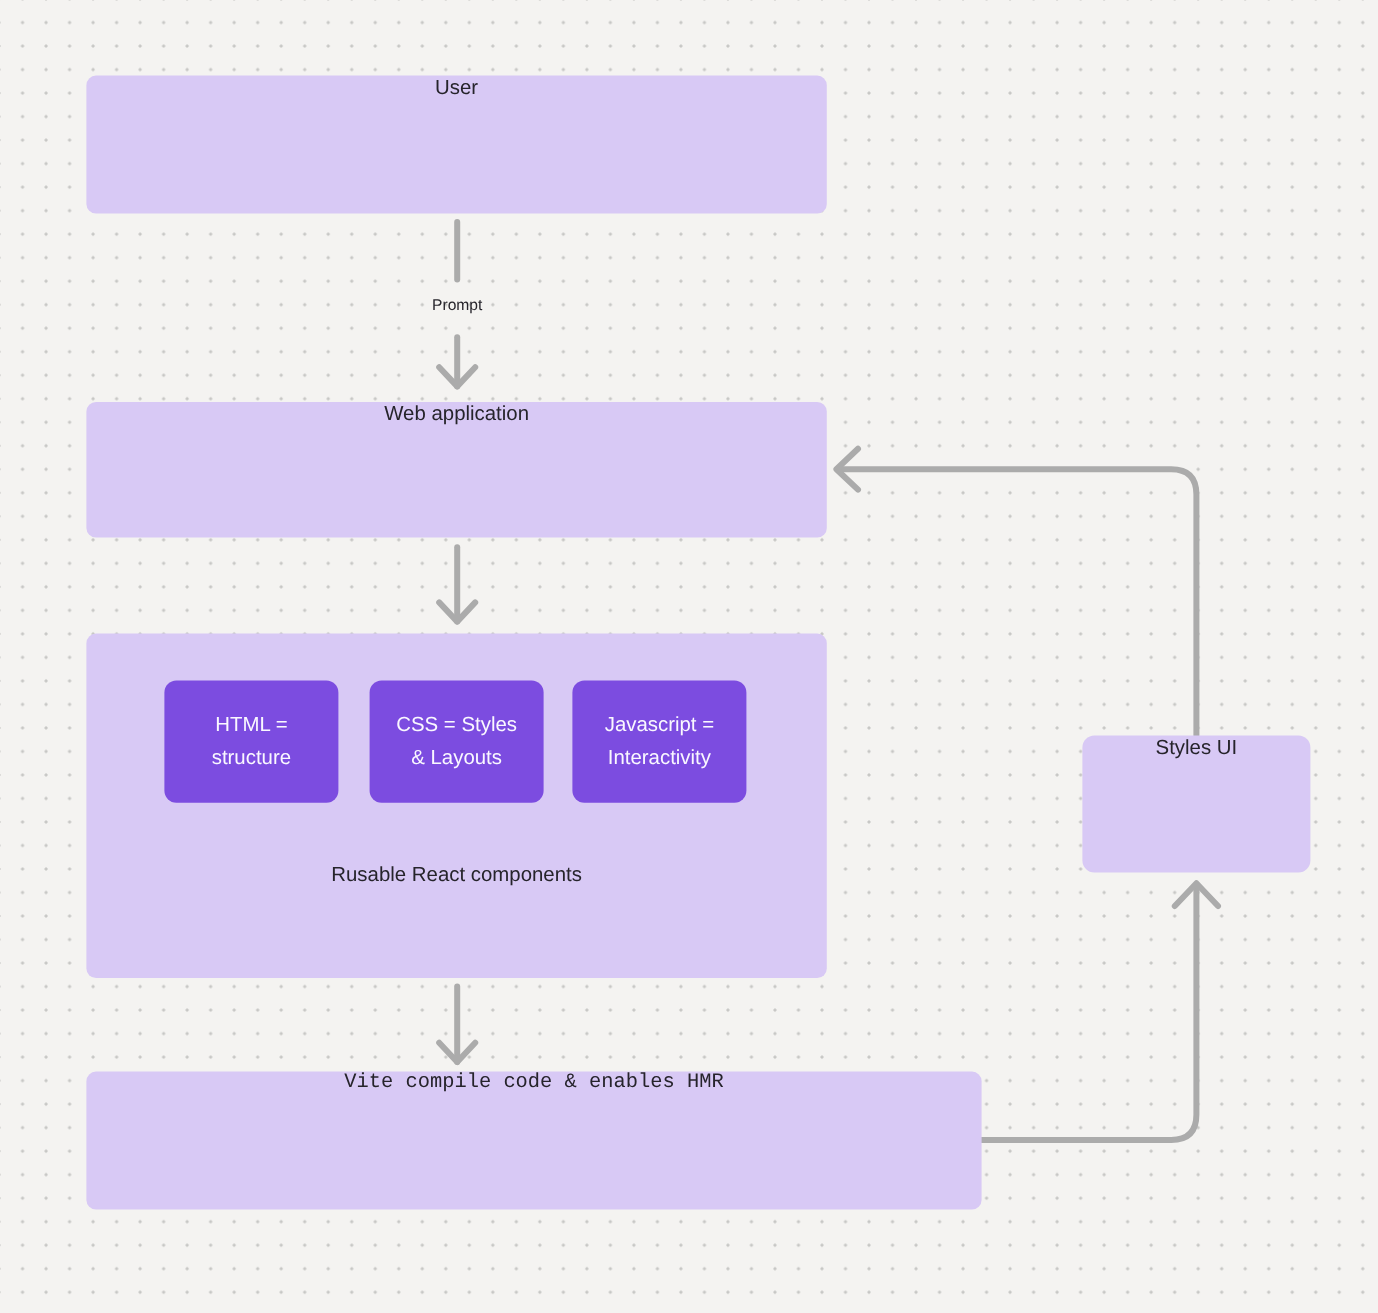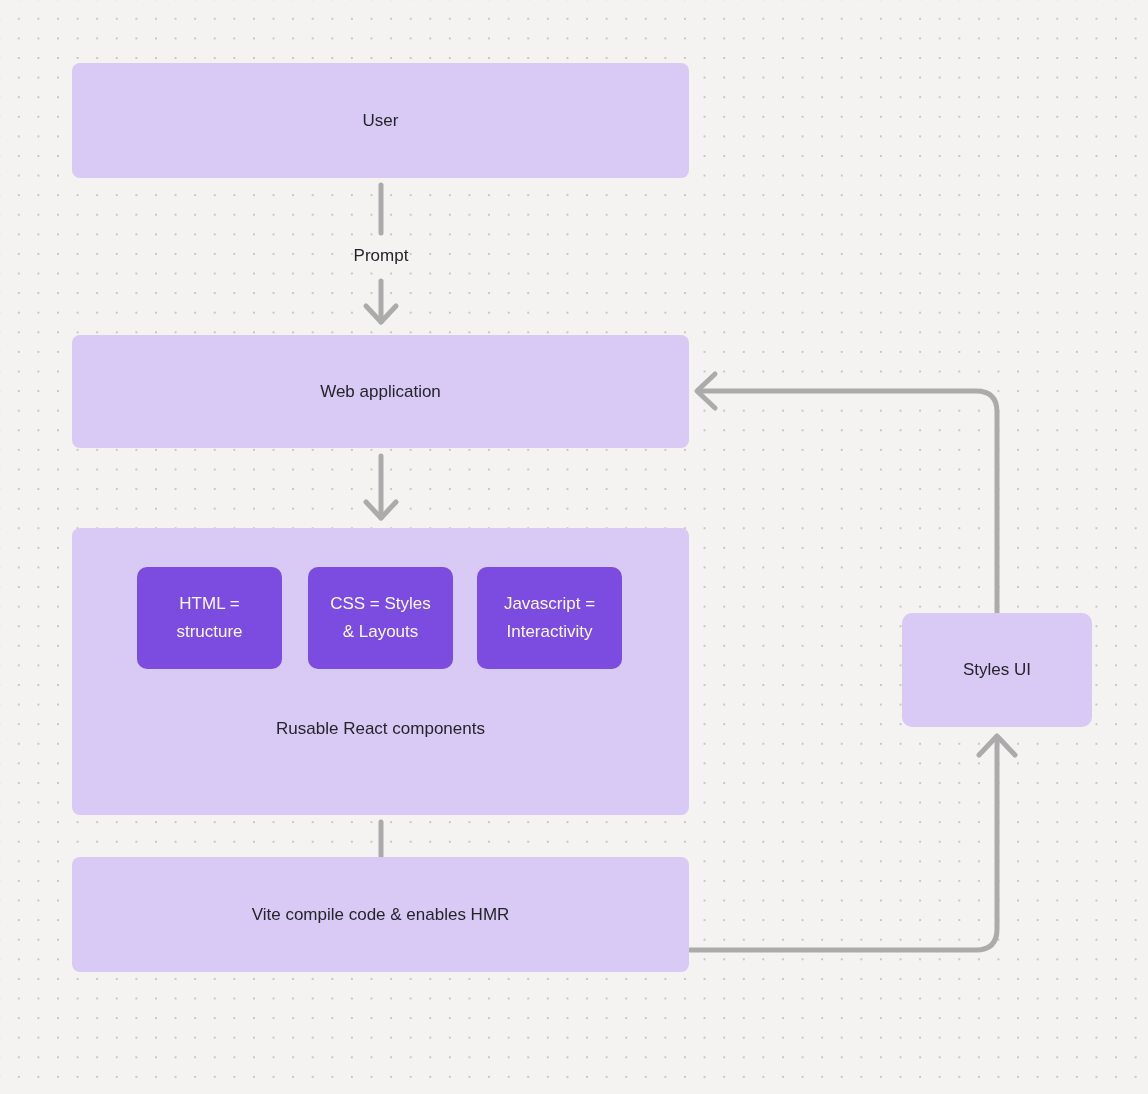--- a/index.html
+++ b/index.html
@@ -35,31 +35,30 @@
   .edge {
     fill: none;
     stroke: var(--arrow-color);
     stroke-width: 5;
     stroke-linecap: round;
     stroke-linejoin: round;
   }
   .node {
     position: absolute;
     display: flex;
-    align-items: center;
     justify-content: center;
     background: var(--node-fill);
     border-radius: 8px;
     font-size: 17px;
     color: var(--text-color);
     text-align: center;
   }
   .node-user   { left: 72px;  top: 63px;  width: 617px; height: 115px; }
   .node-webapp { left: 72px;  top: 335px; width: 617px; height: 113px; }
-  .node-vite   { left: 72px;  top: 857px; width: 617px; height: 115px; }
+  .node-vite   { left: 72px;  top: 893px; width: 746px; height: 115px; font-family: Liberation Mono, monospace; }
   .node-render { left: 902px; top: 613px; width: 190px; height: 114px; border-radius: 10px; }
   .node-components {
     left: 72px; top: 528px; width: 617px; height: 287px;
     display: block;
   }
   .subnode {
     position: absolute;
     top: 39px;
     width: 145px;
     height: 102px;
@@ -88,21 +87,21 @@
     text-align: center;
     font-size: 17px;
     color: var(--text-color);
   }
   .edge-label {
     position: absolute;
     left: 281px;
     top: 246px;
     width: 200px;
     text-align: center;
-    font-size: 17px;
+    font-size: 13px;
     color: var(--text-color);
   }
 </style>
 </head>
 <body>
 
 <div class="canvas">
 
   <svg class="edges-svg" viewBox="0 0 1148 1094" xmlns="http://www.w3.org/2000/svg">
     <g>

